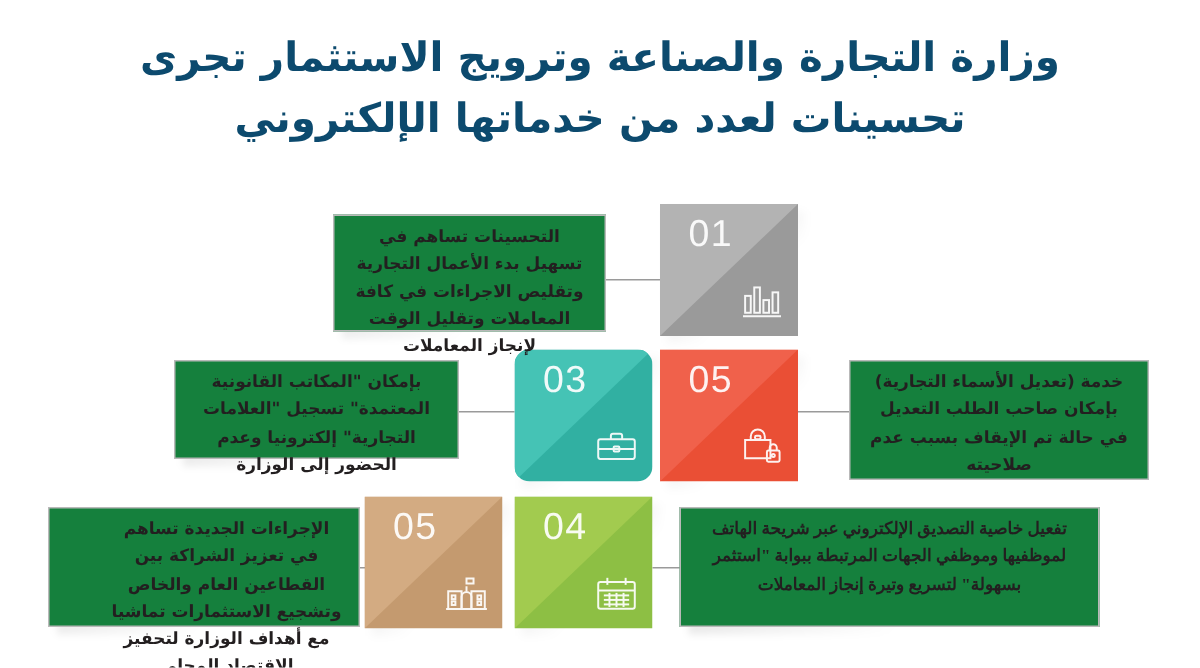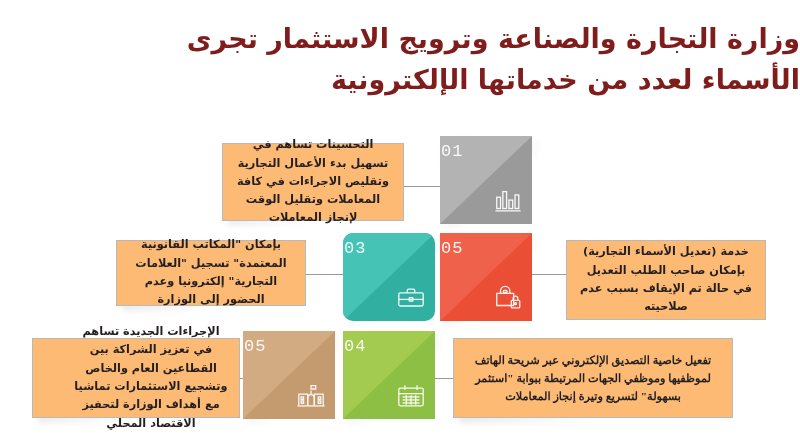--- a/index.html
+++ b/index.html
@@ -21,22 +21,22 @@
     width: 800px;
     height: 445px;
   }
 
   
   .title {
     position: absolute;
     top: 18px;
     left: 0;
     width: 800px;
-    text-align: right;
-    color: #7f1d1d;
+    text-align: center;
+    color: #0c4a6e;
     font-size: 27px;
     font-weight: bold;
     line-height: 1.52;
     letter-spacing: -0.2px;
     direction: rtl;
   }
   .title-line { display: block; white-space: nowrap; }
 
   
   .card {
@@ -60,27 +60,27 @@
   .card .face::after {
     content: "";
     position: absolute;
     inset: 0;
     background: var(--light);
     clip-path: polygon(0 0, 100% 0, 0 100%);
   }
   .card .num {
     position: absolute;
     top: 6px;
-    left: 1px;
-    font-size: 17px;
+    left: 19px;
+    font-size: 25px;
     font-weight: 300;
     color: rgba(255,255,255,0.92);
     letter-spacing: 1px;
     direction: ltr;
-    font-family: Liberation Mono, monospace;
+    font-family: Liberation Sans, sans-serif;
     z-index: 2;
   }
   .card .ico {
     position: absolute;
     bottom: 8px;
     right: 9px;
     width: 30px;
     height: 30px;
     z-index: 2;
     opacity: 0.92;
@@ -93,26 +93,25 @@
     width: 92px;
     height: 88px;
     z-index: 2;
     background: linear-gradient(135deg, rgba(0,0,0,0.16), rgba(0,0,0,0.0) 62%);
     filter: blur(3px);
   }
 
   
   .txtbox {
     position: absolute;
-    background: #fdba74;
+    background: #15803d;
     border: 1px solid #b9b9b9;
     box-sizing: border-box;
     z-index: 5;
     display: flex;
-    align-items: center;
   }
   .txtbox .body {
     width: 100%;
     padding: 5px 11px;
     box-sizing: border-box;
     font-size: 11.3px;
     line-height: 1.62;
     color: #231f20;
     text-align: center;
     direction: rtl;
@@ -133,21 +132,21 @@
     z-index: 3;
   }
 </style>
 </head>
 <body>
 
 <div id="infographic">
 
   <div class="title">
     <span class="title-line">وزارة التجارة والصناعة وترويج الاستثمار تجرى</span>
-    <span class="title-line">الأسماء لعدد من خدماتها الإلكترونية</span>
+    <span class="title-line">تحسينات لعدد من خدماتها الإلكتروني</span>
   </div>
 
   <div class="txtbox-shadow" style="left:228px; top:148px; width:182px; height:78px;"></div>
   <div class="txtbox" style="left:222px; top:143px; width:182px; height:78px;">
     <div class="body">التحسينات تساهم في تسهيل بدء الأعمال التجارية وتقليص الاجراءات في كافة المعاملات وتقليل الوقت لإنجاز المعاملات</div>
   </div>
   <div class="connector" style="left:404px; top:186px; width:36px;"></div>
 
   <div class="card-shadow" style="left:445px; top:141px;"></div>
   <div class="card" style="left:440px; top:136px; --light:#b3b3b3; --dark:#9a9a9a;">

